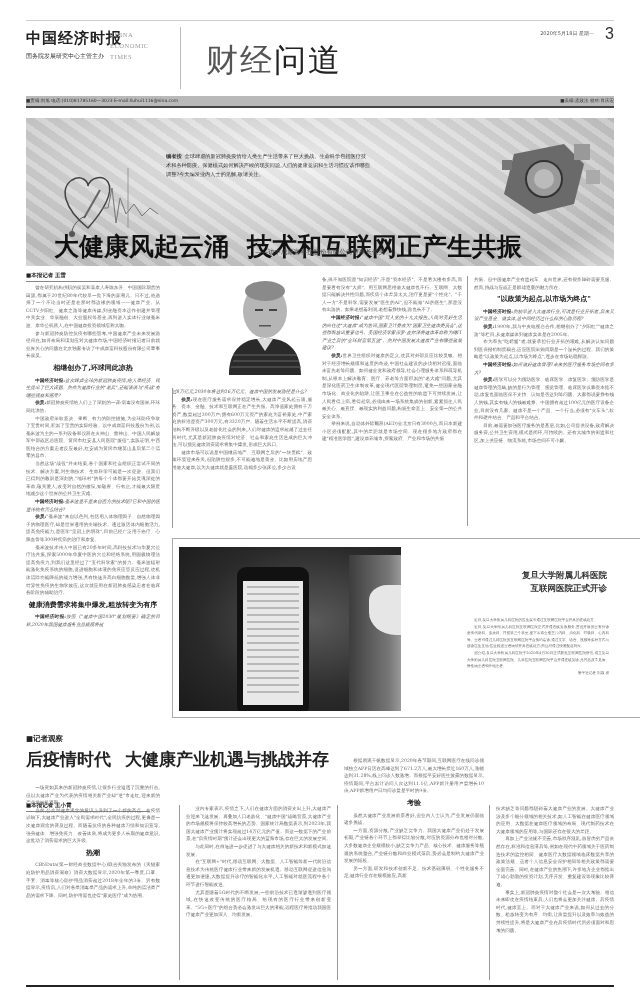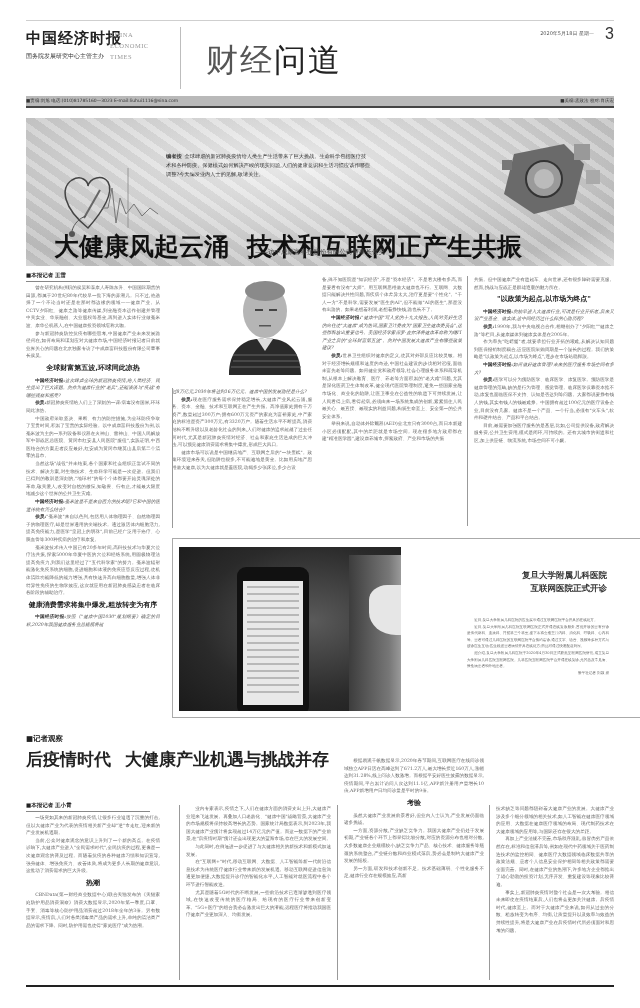--- a/index.html
+++ b/index.html
@@ -112,21 +112,21 @@
     <div class="editor-note"><b>编者按</b><span>全球肆虐的新冠肺炎疫情给人类生产生活带来了巨大挑战。生命科学包括医疗技术和各种防疫、保健模式如何解决严峻的现实问题,人们的健康意识和生活习惯应该作哪些调整?今天编发业内人士的见解,敬请关注。</span></div>
     <div class="headline"><span>大健康风起云涌</span><span class="gap"></span><span>技术和互联网正产生共振</span></div>
   </div>
   <div class="subhead">——访中成康富科技股份有限公司董事长侯昊</div>
 
   <div class="byline" style="left:0; top:272px; width:124px;">■本报记者  王雷</div>
 
   <div class="col" id="a1c1" style="left: 0px; top: 284px; width: 134px; height: 420px; overflow: hidden;">
       <p><span>曾在研究机构供职的侯昊和泰康人寿陈东升、中国国际期货的田源,都属于20世纪80年代较早一批下海的弄潮儿。只不过,他选择了一个不论当时还是在那时都边缘的领域——健康产业。从CCTV夕阳红、健康之路等健康传媒,到金融资本运作创建并管理中天实业、华辰融创、大业股权等基金,再到进入实体行业做毫米波、康华公机器人,在中国健康投资领域堪称大咖。</span></p>
       <p><span>参与新冠肺炎防控抗疫有哪些思考,中国健康产业未来发展路径何在,如何布局和谋划应对大健康市场,中国经济时报记者日前就业界关心的问题在北京独家专访了中成康富科技股份有限公司董事长侯昊。</span></p>
-      <h4>全球财富第五波,环球同此凉热</h4>
+      <h4>相继创办了,环球同此凉热</h4>
       <p><span class="qa">中国经济时报:</span><span class="qi">这次肆虐全球的新冠肺炎疫情,给人类经济、民生提出了巨大课题。您作为健康行业的"老兵",还能谈谈与"疫战"有哪些观察和感受?</span></p>
       <p><span class="qa">侯昊:</span><span>新冠肺炎疫情给人们上了深刻的一课:病毒没有国界,环球同此凉热。</span></p>
       <p><span>中国政府采取坚决、果断、有力的防控措施,为全球防疫争取了宝贵时间,积累了宝贵的实际经验。以中成康富科技股份为例,以毫米波为主的一系列设备和仪器在火神山、雷神山、中国人民解放军中部战区总医院、黄冈市红安县人民医院"服役",实践证明,中西医结合的方案患者反应最好,红安成为黄冈市继英山县后第二个清零的县市。</span></p>
       <p><span>当然这场"战役"并未结束,各个国家和社会组织正尝试不同的技术、解决方案,对生物技术、生命科学可能是一次促进。但我们已得到的教训是深刻的,"地球村"的每个个体都要开始灵魂深处的革命,敬天爱人,改变对自然的傲慢,知敬畏、行有止,才能最大限度地减少这个世界的公共卫生灾难。</span></p>
       <p><span class="qa">中国经济时报:</span><span class="qi">毫米波是不是来自西方的技术呢?它和中国的医道传统有怎么结合?</span></p>
       <p><span class="qa">侯昊:</span><span>"毫米波"来自以色列,包括用人体物理因子、自然物理因子的物理医疗,却是世界通用的尖端技术。通过激活体内细胞活力,提高免疫能力,是医学"皇冠上的明珠",目前已经广泛用于癌疗、心脑血管等300种疾病的治疗和康复。</span></p>
       <p><span>毫米波技术传入中国已有20多年时间,高科技技术与华夏穴位疗法共振,探索5000年华夏中医的穴位和经络系统,用圆极物理法提高免疫力,到我们这里经过了"五代科学家"的努力。毫米波辐射能激化免疫系统的细胞,促进细胞和体液的免疫应答反应过程,使机体清除功能降低的能力增强,具有快速升高白细胞数量,增强人体非特异性免疫的生物学效应,这次就应用在新冠肺炎感染患者在临床各阶段的辅助治疗。</span></p>
       <h4>健康消费需求将集中爆发,粗放转变为有序</h4>
       <p><span class="qa">中国经济时报:</span><span class="qi">按照《"健康中国2030"规划纲要》确定的目标,2020年我国健康服务业总规模将超</span></p>
     </div>
@@ -206,21 +206,21 @@
       <p>近日,复旦大学附属儿科医院互联网医院正式开通在线复诊服务,首批开诊的患有分诊是传代谢科、血液科、肾脏科三个科室,接下来将会推至骨内科、消化科、呼吸科、心内科等。患者可通过儿科医院的互联网医院平台预约看诊,通过文字、语音、视频等多种方式与接诊医生互动;医生根据患者病情开具在线处方;药品可通过快递配送到家。</p>
       <p>据介绍,复旦大学附属儿科医院于2020年4月30日正式获批互联网医院牌照,成立复旦大学附属儿科医院互联网医院。儿科医院互联网医院平台开通在线复诊,尤其惠及常见病、慢性病患者和外地患者。</p>
       <div class="photo-credit">新华社记者  刘颖  摄</div>
     </div>
   </div>
 
   <div class="sec-tag">■记者观察</div>
   <div class="headline2"><span>后疫情时代</span><span class="gap"></span><span>大健康产业机遇与挑战并存</span></div>
 
   <div class="byline" style="left:0; top:802px; width:124px;">■本报记者  王小霄</div>
-  <div class="col" id="a2c1" style="left: 0px; top: 814px; width: 134px; height: 165px; overflow: hidden;">
+  <div class="col" id="a2c1" style="left: 0px; top: 784px; width: 134px; height: 165px; overflow: hidden;">
       <p><span>一场突如其来的新冠肺炎疫情,让很多行业遭遇了沉重的打击,但以大健康产业为代表的疫情相关新产业却"逆"市走红,迎来新的产业发展机遇期。</span></p>
       <p><span>当前,公众对健康观念的意识上升到了一个新的高点。在疫情影响下,大健康产业进入"全民需求时代",全民抗疫的过程,更像是一次健康观念的普及过程。而随着抗疫的各种健康习惯和知识宣导,强身健体、增强免疫力、改善体质,将成为更多人长期的健康意识,这推动了消费需求的巨大升级。</span></p>
       <h4>热潮</h4>
       <p><span>CBNData(第一财经商业数据中心)联合天猫发布的《天猫家庭防护用品消费洞察》消费大数据显示,2020年第一季度,口罩、手套、消毒等核心防护用品消费超过2018年全年的3倍。另有数据显示,疫情后,人们对各类消毒类产品的需求上升,单纯的清洁类产品的需求下降。同时,防护用需也使得"家庭医疗"成为热潮。</span></p>
     </div>
   <div class="vline" style="left:153px; top:805px; height:175px;"></div>
   <div class="col" id="a2c2" style="left: 160px; top: 805px; width: 145px; height: 175px; overflow: hidden;">
       <p><span>业内专家表示,疫情之下,人们在健康方面的消费支出上升,大健康产业迎来飞速发展。再叠加人口老龄化、"健康中国"战略背景,大健康产业的市场规模将保持较高增长的态势。国家统计局数据表示,到2023年,我国大健康产业预计将实现超过14万亿元的产值。而这一数据下的产业前景,在"后疫情时期"预计还会出现更大的蓝海市场,存在巨大的发展空间。</span></p>
       <p><span>与此同时,在倒逼进一步促进了与大健康相关的新技术和新模式加速发展。</span></p>
       <p><span>在"互联网+"时代,移动互联网、大数据、人工智能等新一代前沿信息技术为传统医疗健康行业带来新的发展机遇。移动互联网促进信息沟通更加便捷,大数据提升诊疗的智能化水平,人工智能对就医流程中各个环节进行智能改造。</span></p>

